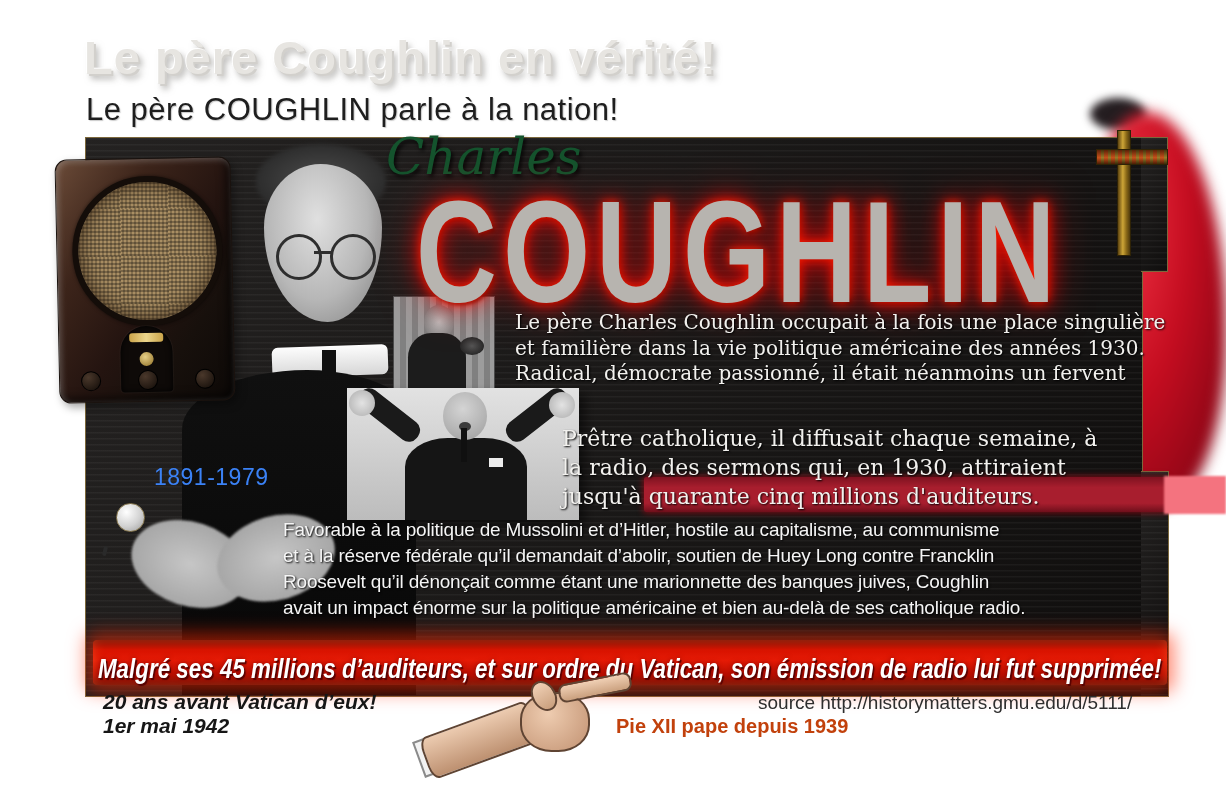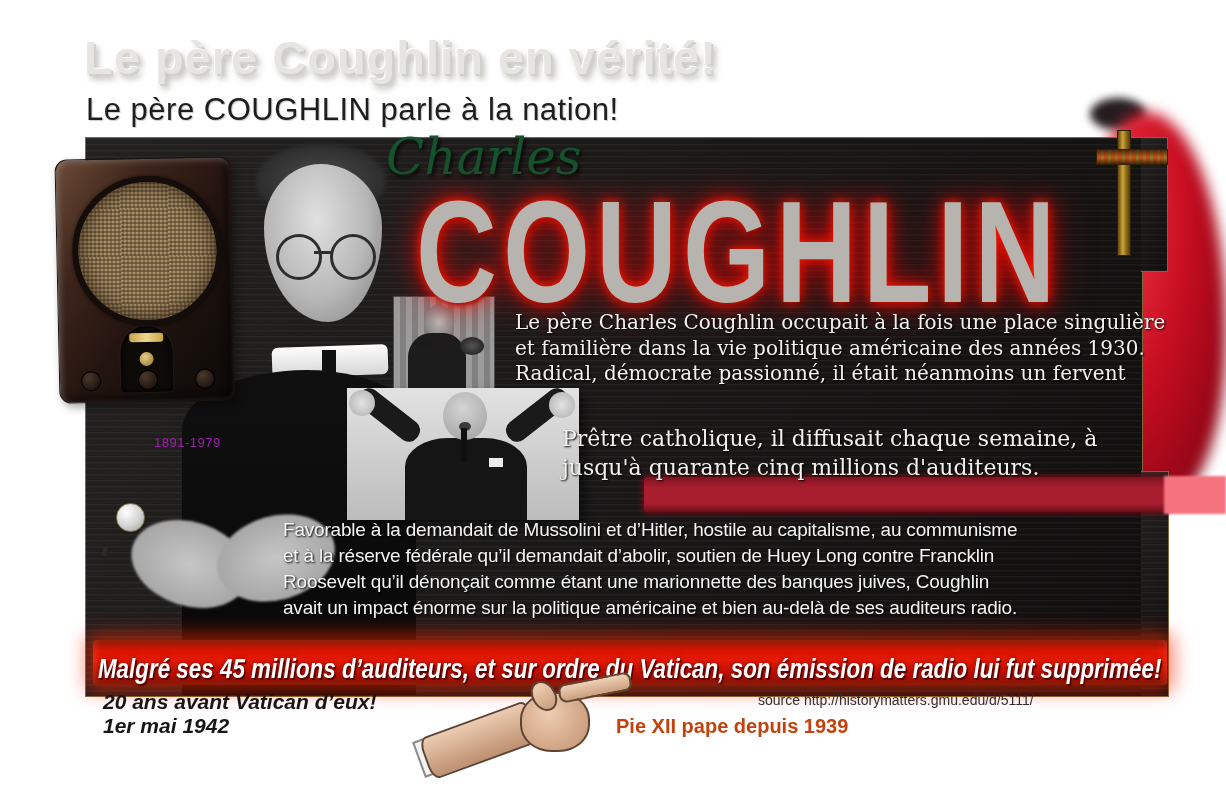--- a/index.html
+++ b/index.html
@@ -105,21 +105,21 @@
   .ps-mic{position:absolute;left:114px;top:40px;width:6px;height:34px;background:#101010;}
   .ps-pocket{position:absolute;left:142px;top:70px;width:14px;height:9px;background:#ececec;}
 
   
   .first-name{position:absolute;left:386px;top:128px;z-index:5;font-family:"DejaVu Serif",serif;
     font-style:italic;font-size:50px;color:#14532d;text-shadow:2px 3px 4px rgba(0,0,0,.85);white-space:nowrap;}
   .surname{position:absolute;left:416px;top:168px;z-index:5;font-weight:bold;font-size:112px;
     letter-spacing:6px;color:#b7b4af;white-space:nowrap;transform:scaleY(1.3);transform-origin:top left;
     text-shadow:0 0 8px rgba(255,30,0,.95),0 0 20px rgba(255,0,0,.85),0 0 38px rgba(200,0,0,.7),
       2px 2px 3px rgba(0,0,0,.85);}
-  .life-dates{position:absolute;left:154px;top:435px;z-index:5;font-size:13px;color:#a21caf;
+  .life-dates{position:absolute;left:154px;top:464px;z-index:5;font-size:23px;color:#3b82f6;
     letter-spacing:.5px;}
 
   
   .serif-par{position:absolute;z-index:5;font-family:"DejaVu Serif",serif;color:#f2f1ee;
     text-shadow:1px 1px 2px #000;}
   .serif-par div{white-space:nowrap;}
   .par-bio{left:515px;top:310px;font-size:20px;line-height:25.5px;}
   .par-radio{left:562px;top:424px;font-size:22px;line-height:29px;}
   .sans-par{position:absolute;left:283px;top:517px;z-index:5;font-size:19px;line-height:26px;
     letter-spacing:-.2px;color:#f5f5f5;text-shadow:1px 1px 2px #000;}
@@ -150,21 +150,21 @@
     background:radial-gradient(circle at 40% 35%,#eeccb0,#c29272);border:2px solid #5f4433;}
   .h-thumb{position:absolute;left:112px;top:8px;width:20px;height:28px;border-radius:50%;
     background:linear-gradient(180deg,#f0d0b5,#caa07e);border:2px solid #5f4433;transform:rotate(-32deg);}
   .h-finger{position:absolute;left:138px;top:6px;width:70px;height:15px;border-radius:8px;
     background:linear-gradient(180deg,#f0d0b5,#caa07e);border:2px solid #5f4433;transform:rotate(-11deg);}
 
   
   .vatican-note{position:absolute;left:103px;top:690px;width:300px;z-index:9;
     font-weight:bold;font-style:italic;font-size:21px;line-height:24px;color:#161616;}
   .vatican-note .l2{padding-right:10px;}
-  .source-caption{position:absolute;left:758px;top:692px;z-index:9;font-size:14px;color:#2e2e2e;
+  .source-caption{position:absolute;left:758px;top:692px;z-index:9;font-size:19px;color:#2e2e2e;
     white-space:nowrap;}
   .pope-caption{position:absolute;left:616px;top:715px;z-index:9;font-size:20px;font-weight:bold;
     color:#c2410c;white-space:nowrap;}
 </style>
 </head>
 <body>
 
 <div id="poster">
 
   <div class="ghost-title">Le père Coughlin en vérité!</div>
@@ -232,30 +232,31 @@
   <div class="life-dates">1891-1979</div>
 
   <div class="serif-par par-bio">
     <div>Le père Charles Coughlin occupait à la fois une place singulière</div>
     <div>et familière dans la vie politique américaine des années 1930.</div>
     <div>Radical, démocrate passionné, il était néanmoins un fervent</div>
   </div>
 
   <div class="serif-par par-radio">
     <div>Prêtre catholique, il diffusait chaque semaine, à</div>
+    <div>la radio, des sermons  qui, en 1930, attiraient</div>
     <div>
       <span>jusqu'à </span><span>quarante cinq millions d'auditeurs.</span>
     </div>
   </div>
 
   <div class="sans-par">
-    <div>Favorable à la demandait de Mussolini et d’Hitler, hostile au capitalisme, au communisme</div>
+    <div>Favorable à la politique de Mussolini et d’Hitler, hostile au capitalisme, au communisme</div>
     <div>et à la réserve fédérale qu’il demandait d’abolir, soutien de Huey Long contre Francklin</div>
     <div>Roosevelt qu’il dénonçait comme étant une marionnette des banques juives, Coughlin</div>
-    <div>avait un impact énorme sur la politique américaine et bien au-delà de ses auditeurs radio.</div>
+    <div>avait un impact énorme sur la politique américaine et bien au-delà de ses catholique radio.</div>
   </div>
 
   <div class="sphere"></div>
   <div class="small-mark"></div>
 
   <div class="banner">
     <span>Malgré ses 45 millions d’auditeurs, et sur ordre du Vatican, son émission de radio lui fut supprimée!</span>
   </div>
 
   <div class="hand">

